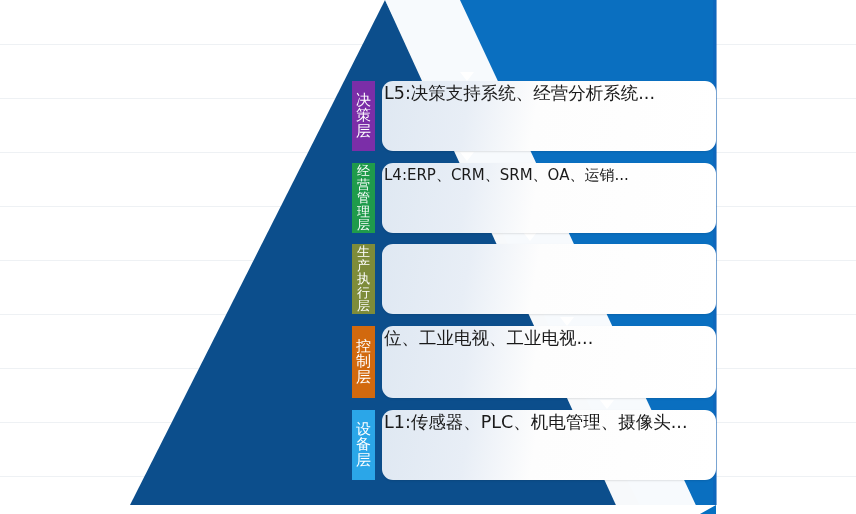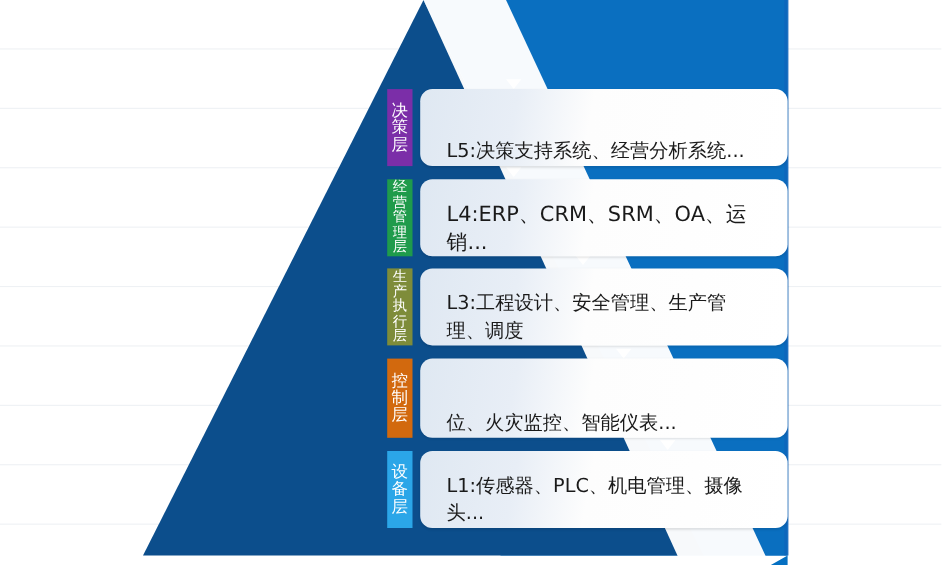--- a/index.html
+++ b/index.html
@@ -57,33 +57,33 @@
     flex:0 0 auto;
   }
   .chip span{display:block;}
 
   .card{
     margin-left:7px;
     background:linear-gradient(100deg,#dfe8f2 0%,#e8eef6 26%,#fdfdfd 46%,#ffffff 100%);
     border-radius:11px;
     flex:1 1 auto;
     display:flex;
-    align-items:flex-end;
+    align-items:flex-start;
     box-shadow:0 1px 2px rgba(0,0,0,0.10);
     box-sizing:border-box;
-    padding:0 24px;
+    padding:0 2px;
   }
   .card-text{
     color:#1a1a1a;
     font-size:17.5px;
     line-height:25px;
     letter-spacing:0px;
     font-weight:400;
   }
-  .card-text.big{font-size:19px;}
+  .card-text.big{font-size:15px;}
 
   
   .tri{
     position:absolute;
     width:0;height:0;
     border-left:7px solid transparent;
     border-right:7px solid transparent;
     border-top:9px solid #ffffff;
   }
 </style>
@@ -158,34 +158,33 @@
     <div class="row" style="left:352px;top:244px;width:364px;height:70px;">
       <div class="chip" style="background:#7E8C3A;font-size:13px;line-height:13.5px;">
         <span>生</span>
         <span>产</span>
         <span>执</span>
         <span>行</span>
         <span>层</span>
       </div>
       <div class="card">
         <div>
-          <div class="card-text">L3:工程设计、安全管理、生产管理、调度</div>
         </div>
       </div>
     </div>
 
     <div class="row" style="left:352px;top:326px;width:364px;height:72px;">
       <div class="chip" style="background:#D2690E;">
         <span>控</span>
         <span>制</span>
         <span>层</span>
       </div>
       <div class="card">
         <div>
-          <div class="card-text">位、火灾监控、智能仪表...</div>
+          <div class="card-text">位、工业电视、工业电视...</div>
         </div>
       </div>
     </div>
 
     <div class="row" style="left:352px;top:410px;width:364px;height:70px;">
       <div class="chip" style="background:#2BA6E8;">
         <span>设</span>
         <span>备</span>
         <span>层</span>
       </div>

